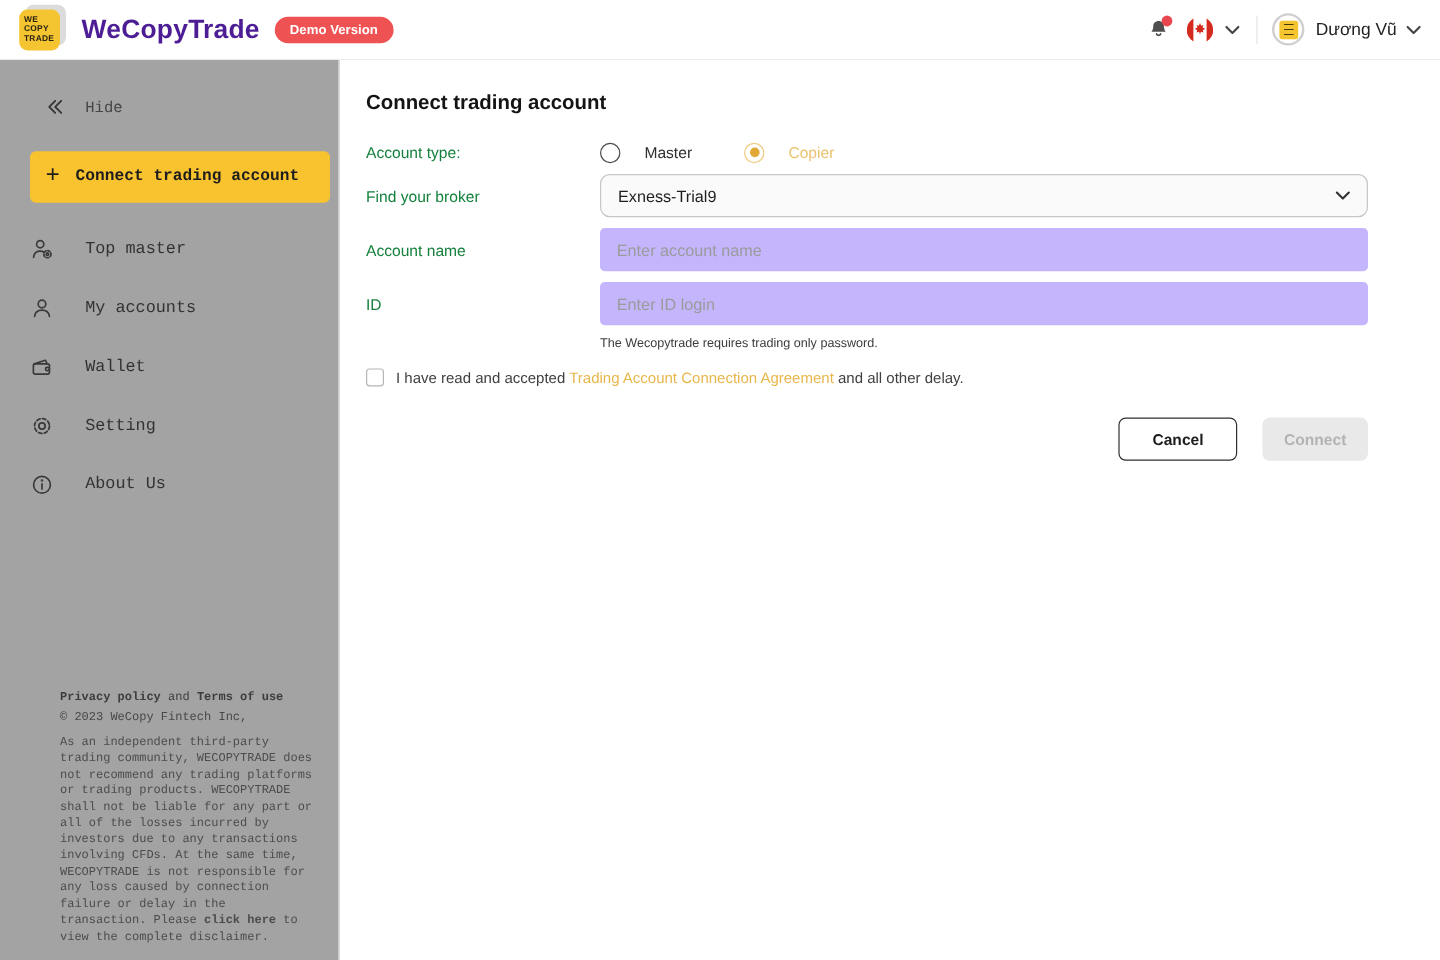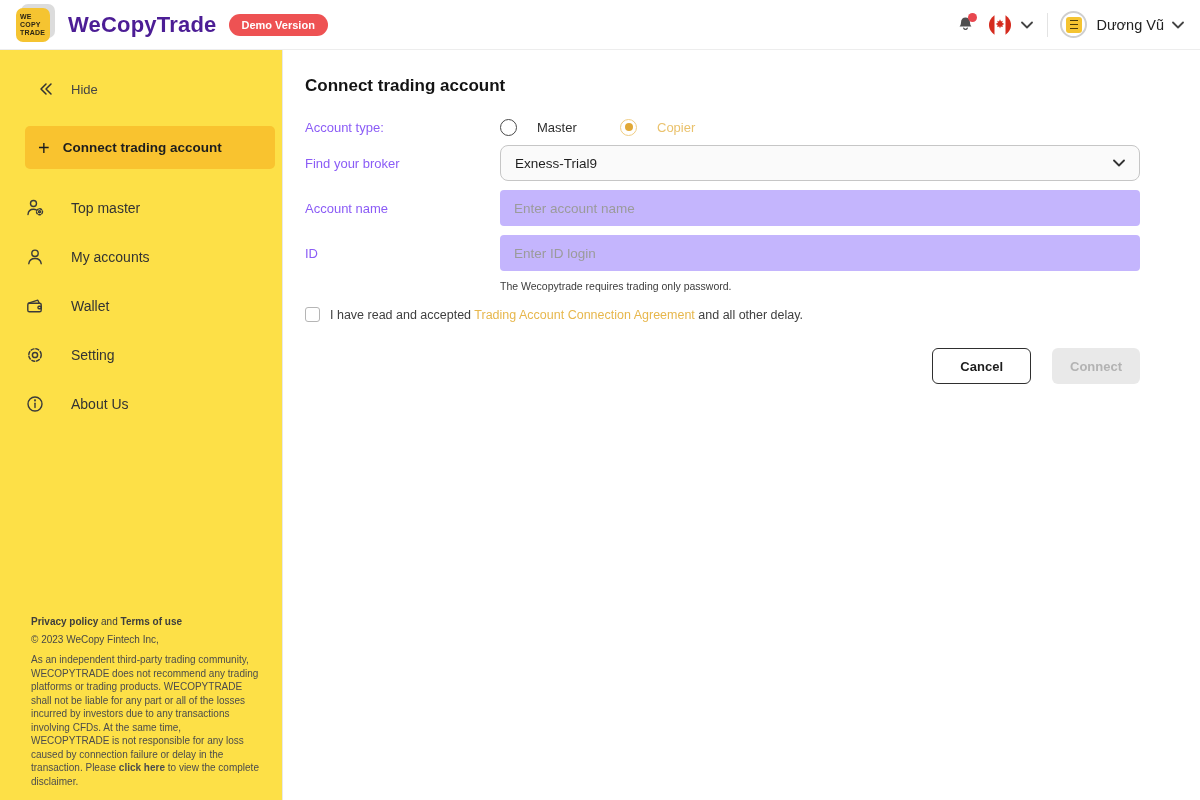--- a/index.html
+++ b/index.html
@@ -33,45 +33,45 @@
     display:flex; align-items:center; justify-content:center; cursor:pointer; }
   .avatar-inner { width:16px; height:16px; border-radius:3px; background:
     repeating-linear-gradient(180deg,#4a3c0a 0 1px,transparent 1px 4px) center/8px 10px no-repeat,#f5c431; }
   .username { margin:0 8px 0 9px; font-size:14.5px; color:#222; cursor:pointer; }
 
   
   .body { flex:1; display:flex; min-height:0; }
 
   
   .sidebar { width:283px; flex:0 0 283px; border-right:1px solid #e8e8e8; display:flex;
-    flex-direction:column; background:#fde047; }
+    flex-direction:column; background:#a3a3a3;font-family:Liberation Mono, monospace; }
   .hide-row { margin:26px 0 0 38px; display:flex; align-items:center; gap:17px; font-size:13px;
     color:#454545; cursor:pointer; height:26px; }
   .connect-btn { margin:24px 0 0 25px; width:250px; height:43px; background:#f9c32f; border:none;
     border-radius:5px; display:flex; align-items:center; padding-left:13px; gap:13px;
     font-family:inherit; font-size:13.5px; font-weight:bold; color:#1d1d1d; cursor:pointer; }
   .plus-glyph { font-size:20px; font-weight:400; line-height:1; }
   .menu { margin-top:14px; list-style:none; }
   .menu-item { height:49px; display:flex; align-items:center; padding-left:24px; gap:25px;
     font-size:14px; color:#333; cursor:pointer; }
   .menu-item .micon { width:22px; display:flex; justify-content:center; }
-  .sidebar-footer { margin-top:auto; padding:0 20px 12px 31px; font-size:10px; color:#3d3d3d;
+  .sidebar-footer { margin-top:auto; padding:0 20px 12px 50px; font-size:10px; color:#3d3d3d;
     line-height:1.35; }
   .links-line { font-weight:bold; margin-bottom:4px; }
   .links-line .plain { font-weight:normal; }
   .links-line span { cursor:pointer; }
   .copyright { margin-bottom:7px; color:#474747; }
   .disclaimer { color:#4c4c4c; }
   .disclaimer .b { font-weight:bold; cursor:pointer; }
 
   
   .main { flex:1; padding:26px 0 0 22px; }
   .page-title { font-size:17px; font-weight:bold; color:#141414; margin-bottom:17px; }
   .form-row { display:flex; align-items:center; margin-bottom:9px; }
-  .form-label { width:195px; flex:0 0 195px; font-size:13px; color:#8b5cf6; }
+  .form-label { width:195px; flex:0 0 195px; font-size:13px; color:#15803d; }
   .control { width:640px; }
   .radio-row { height:28px; margin-bottom:4px; }
   .radio-group { display:flex; align-items:center; }
   .radio-opt { display:flex; align-items:center; gap:20px; width:120px; cursor:pointer; }
   .radio-circle { width:17px; height:17px; border-radius:50%; border:1.5px solid #4a4a4a;
     display:flex; align-items:center; justify-content:center; background:#fff; }
   .radio-opt.selected .radio-circle { border-color:#f0cd83; }
   .radio-dot { width:8px; height:8px; border-radius:50%; background:#e1a836; }
   .radio-label { font-size:13px; color:#2f2f2f; }
   .radio-opt.selected .radio-label { color:#eac26d; }

